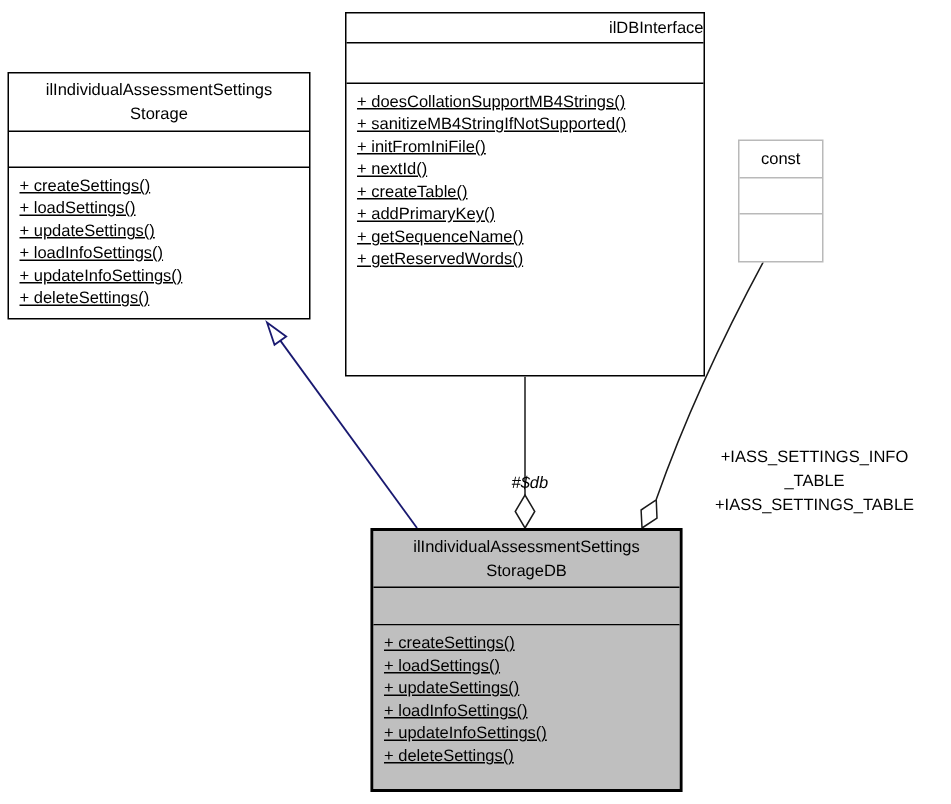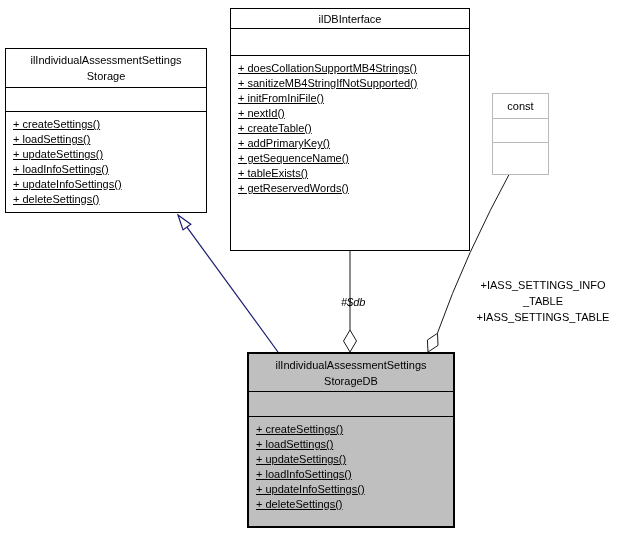--- a/index.html
+++ b/index.html
@@ -30,33 +30,33 @@
     border-bottom:1px solid var(--box_border);flex:0 0 auto;
   }
   .uml-box .methods{
     padding:5px 7px 0 7px;line-height:15px;white-space:nowrap;overflow:hidden;flex:1 1 auto;text-decoration:underline;
   }
   #box-storage{left:5px;top:48px;width:202px;height:165px;}
   #box-storage .title{height:39px;}
   #box-storage .attrs{height:24px;}
 
   #box-db{left:230px;top:8px;width:240px;height:243px;}
-  #box-db .title{height:20px;}
+  #box-db .title{height:20px;align-items:flex-end;}
   #box-db .attrs{height:27px;}
 
   #box-const{left:492px;top:93px;width:57px;height:82px;border-color:var(--muted_border);}
   #box-const .title{height:25px;border-color:var(--muted_border);}
   #box-const .attrs{height:24px;border-color:var(--muted_border);}
 
   #box-storagedb{left:247px;top:352px;width:208px;height:176px;background:var(--highlight_fill);border-width:2px;}
   #box-storagedb .title{height:38px;border-bottom-width:1px;}
   #box-storagedb .attrs{height:25px;border-bottom-width:1px;}
   #box-storagedb .title,#box-storagedb .attrs,#box-storagedb .methods{background:var(--highlight_fill);}
 
-  .edge-label{position:absolute;line-height:16px;white-space:nowrap;}
+  .edge-label{position:absolute;line-height:16px;white-space:nowrap;margin-top:20px;}
   #label-db{left:341px;top:294px;font-style:italic;}
   #label-const{left:452px;top:277px;width:182px;text-align:center;}
 </style>
 </head>
 <body>
 
 <div class="canvas">
 
   <svg class="edges" viewBox="0 0 634 536" xmlns="http://www.w3.org/2000/svg">
 
@@ -92,21 +92,20 @@
     </div>
     <div class="compartment attrs"></div>
     <div class="compartment methods">
         <div>+ doesCollationSupportMB4Strings()</div>
         <div>+ sanitizeMB4StringIfNotSupported()</div>
         <div>+ initFromIniFile()</div>
         <div>+ nextId()</div>
         <div>+ createTable()</div>
         <div>+ addPrimaryKey()</div>
         <div>+ getSequenceName()</div>
-        <div>+ tableExists()</div>
         <div>+ getReservedWords()</div>
       </div>
   </div>
 
   <div class="uml-box" id="box-const">
     <div class="compartment title">
       <div>const</div>
     </div>
     <div class="compartment attrs"></div>
     <div class="compartment methods"></div>

